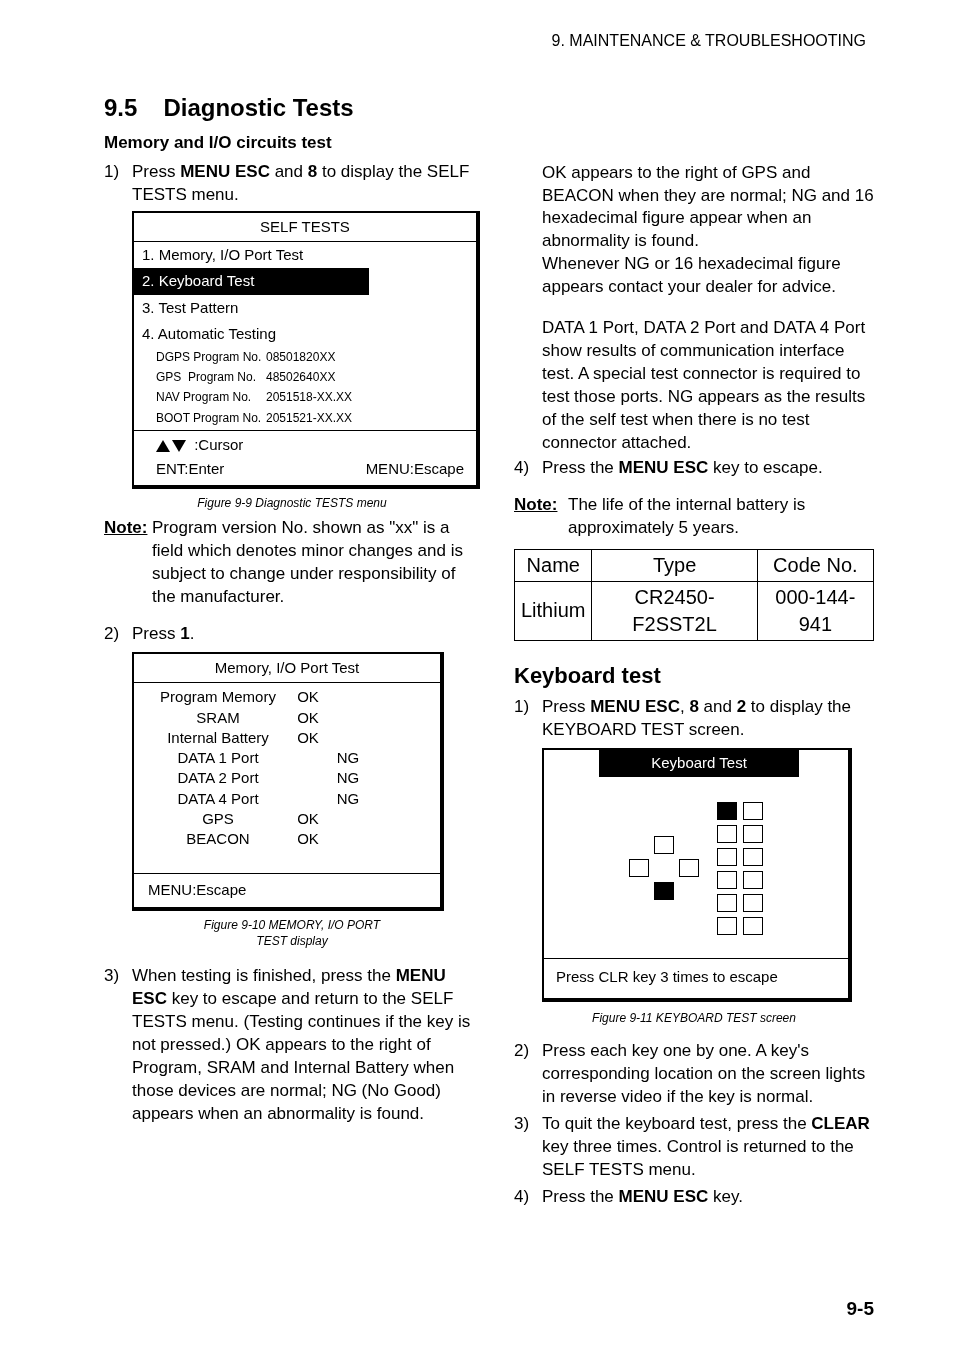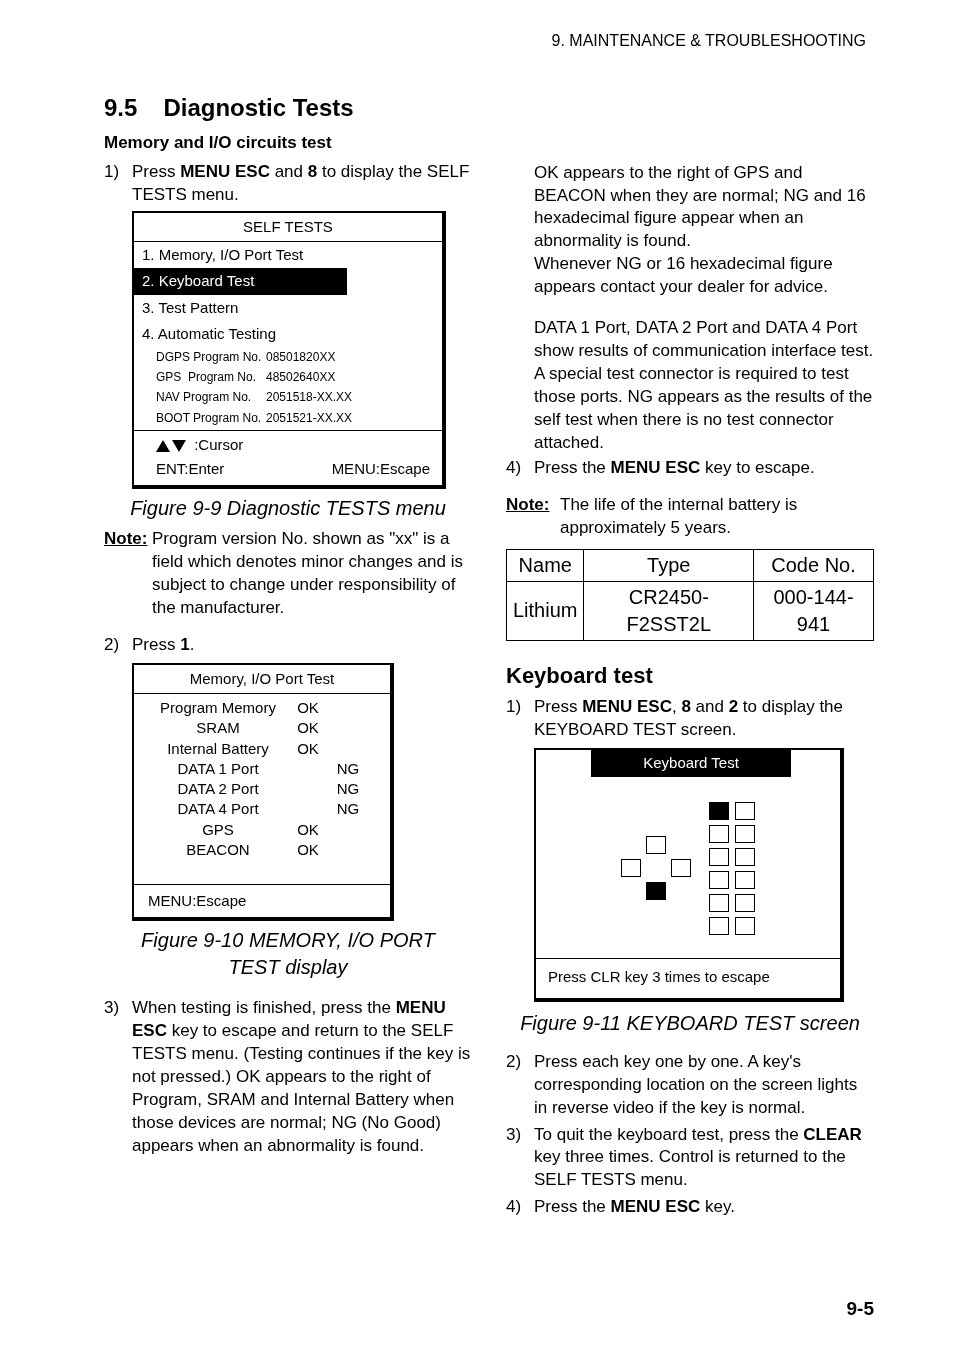--- a/index.html
+++ b/index.html
@@ -50,36 +50,36 @@
   ol.steps > li .sn {
     flex: 0 0 28px;
   }
   ol.steps > li .sb {
     flex: 1;
   }
   .caption {
     font-style: italic;
     text-align: center;
     margin: 6px 0 6px 0;
-    font-size: 20px;
+    font-size: 12px;
   }
   .note {
     display: flex;
     margin: 4px 0 14px 0;
   }
   .note .nl { font-weight: bold; flex: 0 0 48px; text-decoration: underline; }
   .note .nb { flex: 1; }
 
   
   .panel {
     border: 2px solid #000;
     border-right-width: 4px;
     border-bottom-width: 4px;
     margin: 0 0 6px 28px;
-    width: 314px;
+    width: 348px;
     box-sizing: border-box;
     font-size: 15px;
   }
   .panel-title {
     text-align: center;
     padding: 4px 0;
     border-bottom: 1px solid #000;
   }
   .menu-item { padding: 3px 8px; }
   .menu-item.sel {
@@ -103,21 +103,21 @@
   .tri-down { border-left: 7px solid transparent; border-right: 7px solid transparent; border-top: 12px solid #000; margin-left: 2px; }
   .panel-bottom .row { display: flex; justify-content: space-between; margin-top: 4px; padding: 0 4px 0 14px;}
   .cursor-row { margin-bottom: 2px; }
 
   
   .mio {
     border: 2px solid #000;
     border-right-width: 4px;
     border-bottom-width: 4px;
     margin: 6px 0 6px 28px;
-    width: 262px;
+    width: 312px;
     box-sizing: border-box;
     font-size: 15px;
   }
   .mio-title { text-align: center; padding: 4px 0; border-bottom: 1px solid #000; }
   .mio-body { padding: 4px 10px 24px 14px; }
   .mio-row { display: grid; grid-template-columns: 140px 40px 40px; text-align: center; }
   .mio-sep { border-top: 1px solid #000; }
   .mio-foot { padding: 6px 14px; }
 
   

